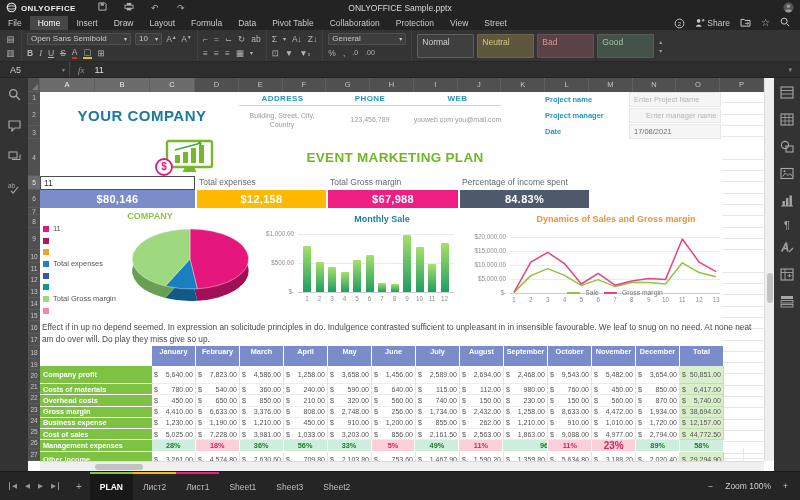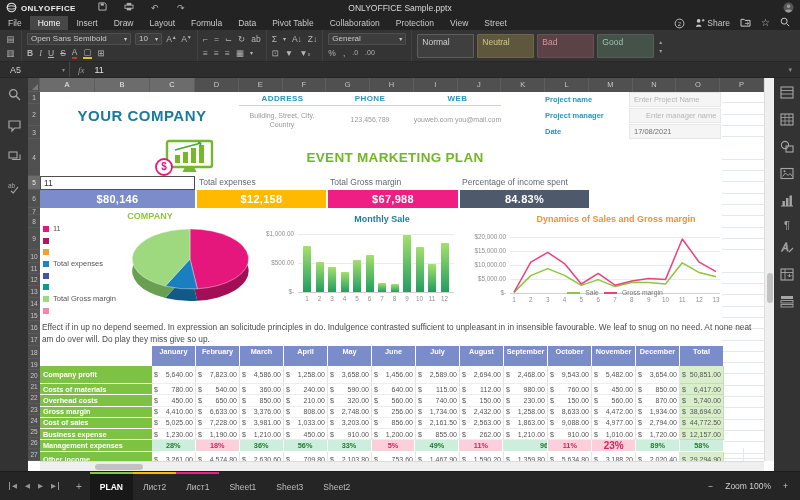--- a/index.html
+++ b/index.html
@@ -706,20 +706,75 @@
             <div style="width: 44px; font-size: 7px; display: flex; align-items: center; overflow: hidden; justify-content: space-between; padding: 0px 2px; color: rgb(85, 85, 85); background: rgb(255, 255, 255); border-right: 1px solid rgb(228, 228, 228); border-bottom: 1px solid rgb(237, 237, 237);">
               <span>$</span>
               <span>1,934.00</span>
             </div>
             <div style="width: 44px; font-size: 7px; display: flex; align-items: center; overflow: hidden; justify-content: space-between; padding: 0px 2px; color: rgb(85, 85, 85); background: rgb(217, 239, 204); border-right: 1px solid rgb(196, 221, 178); border-bottom: 1px solid rgb(196, 221, 178);">
               <span>$</span>
               <span>38,694.00</span>
             </div>
           </div>
           <div style="display: flex; height: 11.25px;">
+            <div style="width: 112px; background: rgb(125, 194, 66); color: rgb(255, 255, 255); font-weight: bold; font-size: 7.3px; display: flex; align-items: center; padding-left: 3px; border-bottom: 1px solid rgb(255, 255, 255); overflow: hidden;">Business expense</div>
+            <div style="width: 44px; font-size: 7px; display: flex; align-items: center; overflow: hidden; justify-content: space-between; padding: 0px 2px; color: rgb(85, 85, 85); background: rgb(255, 255, 255); border-right: 1px solid rgb(228, 228, 228); border-bottom: 1px solid rgb(237, 237, 237);">
+              <span>$</span>
+              <span>1,230.00</span>
+            </div>
+            <div style="width: 44px; font-size: 7px; display: flex; align-items: center; overflow: hidden; justify-content: space-between; padding: 0px 2px; color: rgb(85, 85, 85); background: rgb(255, 255, 255); border-right: 1px solid rgb(228, 228, 228); border-bottom: 1px solid rgb(237, 237, 237);">
+              <span>$</span>
+              <span>1,190.00</span>
+            </div>
+            <div style="width: 44px; font-size: 7px; display: flex; align-items: center; overflow: hidden; justify-content: space-between; padding: 0px 2px; color: rgb(85, 85, 85); background: rgb(255, 255, 255); border-right: 1px solid rgb(228, 228, 228); border-bottom: 1px solid rgb(237, 237, 237);">
+              <span>$</span>
+              <span>1,210.00</span>
+            </div>
+            <div style="width: 44px; font-size: 7px; display: flex; align-items: center; overflow: hidden; justify-content: space-between; padding: 0px 2px; color: rgb(85, 85, 85); background: rgb(255, 255, 255); border-right: 1px solid rgb(228, 228, 228); border-bottom: 1px solid rgb(237, 237, 237);">
+              <span>$</span>
+              <span>450.00</span>
+            </div>
+            <div style="width: 44px; font-size: 7px; display: flex; align-items: center; overflow: hidden; justify-content: space-between; padding: 0px 2px; color: rgb(85, 85, 85); background: rgb(255, 255, 255); border-right: 1px solid rgb(228, 228, 228); border-bottom: 1px solid rgb(237, 237, 237);">
+              <span>$</span>
+              <span>910.00</span>
+            </div>
+            <div style="width: 44px; font-size: 7px; display: flex; align-items: center; overflow: hidden; justify-content: space-between; padding: 0px 2px; color: rgb(85, 85, 85); background: rgb(255, 255, 255); border-right: 1px solid rgb(228, 228, 228); border-bottom: 1px solid rgb(237, 237, 237);">
+              <span>$</span>
+              <span>1,200.00</span>
+            </div>
+            <div style="width: 44px; font-size: 7px; display: flex; align-items: center; overflow: hidden; justify-content: space-between; padding: 0px 2px; color: rgb(85, 85, 85); background: rgb(255, 255, 255); border-right: 1px solid rgb(228, 228, 228); border-bottom: 1px solid rgb(237, 237, 237);">
+              <span>$</span>
+              <span>855.00</span>
+            </div>
+            <div style="width: 44px; font-size: 7px; display: flex; align-items: center; overflow: hidden; justify-content: space-between; padding: 0px 2px; color: rgb(85, 85, 85); background: rgb(255, 255, 255); border-right: 1px solid rgb(228, 228, 228); border-bottom: 1px solid rgb(237, 237, 237);">
+              <span>$</span>
+              <span>262.00</span>
+            </div>
+            <div style="width: 44px; font-size: 7px; display: flex; align-items: center; overflow: hidden; justify-content: space-between; padding: 0px 2px; color: rgb(85, 85, 85); background: rgb(255, 255, 255); border-right: 1px solid rgb(228, 228, 228); border-bottom: 1px solid rgb(237, 237, 237);">
+              <span>$</span>
+              <span>1,210.00</span>
+            </div>
+            <div style="width: 44px; font-size: 7px; display: flex; align-items: center; overflow: hidden; justify-content: space-between; padding: 0px 2px; color: rgb(85, 85, 85); background: rgb(255, 255, 255); border-right: 1px solid rgb(228, 228, 228); border-bottom: 1px solid rgb(237, 237, 237);">
+              <span>$</span>
+              <span>910.00</span>
+            </div>
+            <div style="width: 44px; font-size: 7px; display: flex; align-items: center; overflow: hidden; justify-content: space-between; padding: 0px 2px; color: rgb(85, 85, 85); background: rgb(255, 255, 255); border-right: 1px solid rgb(228, 228, 228); border-bottom: 1px solid rgb(237, 237, 237);">
+              <span>$</span>
+              <span>1,010.00</span>
+            </div>
+            <div style="width: 44px; font-size: 7px; display: flex; align-items: center; overflow: hidden; justify-content: space-between; padding: 0px 2px; color: rgb(85, 85, 85); background: rgb(255, 255, 255); border-right: 1px solid rgb(228, 228, 228); border-bottom: 1px solid rgb(237, 237, 237);">
+              <span>$</span>
+              <span>1,720.00</span>
+            </div>
+            <div style="width: 44px; font-size: 7px; display: flex; align-items: center; overflow: hidden; justify-content: space-between; padding: 0px 2px; color: rgb(85, 85, 85); background: rgb(217, 239, 204); border-right: 1px solid rgb(196, 221, 178); border-bottom: 1px solid rgb(196, 221, 178);">
+              <span>$</span>
+              <span>12,157.00</span>
+            </div>
+          </div>
+          <div style="display: flex; height: 11.25px;">
             <div style="width: 112px; background: rgb(125, 194, 66); color: rgb(255, 255, 255); font-weight: bold; font-size: 7.3px; display: flex; align-items: center; padding-left: 3px; border-bottom: 1px solid rgb(255, 255, 255); overflow: hidden;">Cost of sales</div>
             <div style="width: 44px; font-size: 7px; display: flex; align-items: center; overflow: hidden; justify-content: space-between; padding: 0px 2px; color: rgb(85, 85, 85); background: rgb(255, 255, 255); border-right: 1px solid rgb(228, 228, 228); border-bottom: 1px solid rgb(237, 237, 237);">
               <span>$</span>
               <span>5,025.00</span>
             </div>
             <div style="width: 44px; font-size: 7px; display: flex; align-items: center; overflow: hidden; justify-content: space-between; padding: 0px 2px; color: rgb(85, 85, 85); background: rgb(255, 255, 255); border-right: 1px solid rgb(228, 228, 228); border-bottom: 1px solid rgb(237, 237, 237);">
               <span>$</span>
               <span>7,228.00</span>
             </div>
             <div style="width: 44px; font-size: 7px; display: flex; align-items: center; overflow: hidden; justify-content: space-between; padding: 0px 2px; color: rgb(85, 85, 85); background: rgb(255, 255, 255); border-right: 1px solid rgb(228, 228, 228); border-bottom: 1px solid rgb(237, 237, 237);">
@@ -758,75 +813,20 @@
               <span>$</span>
               <span>4,977.00</span>
             </div>
             <div style="width: 44px; font-size: 7px; display: flex; align-items: center; overflow: hidden; justify-content: space-between; padding: 0px 2px; color: rgb(85, 85, 85); background: rgb(255, 255, 255); border-right: 1px solid rgb(228, 228, 228); border-bottom: 1px solid rgb(237, 237, 237);">
               <span>$</span>
               <span>2,794.00</span>
             </div>
             <div style="width: 44px; font-size: 7px; display: flex; align-items: center; overflow: hidden; justify-content: space-between; padding: 0px 2px; color: rgb(85, 85, 85); background: rgb(217, 239, 204); border-right: 1px solid rgb(196, 221, 178); border-bottom: 1px solid rgb(196, 221, 178);">
               <span>$</span>
               <span>44,772.50</span>
-            </div>
-          </div>
-          <div style="display: flex; height: 11.25px;">
-            <div style="width: 112px; background: rgb(125, 194, 66); color: rgb(255, 255, 255); font-weight: bold; font-size: 7.3px; display: flex; align-items: center; padding-left: 3px; border-bottom: 1px solid rgb(255, 255, 255); overflow: hidden;">Business expense</div>
-            <div style="width: 44px; font-size: 7px; display: flex; align-items: center; overflow: hidden; justify-content: space-between; padding: 0px 2px; color: rgb(85, 85, 85); background: rgb(255, 255, 255); border-right: 1px solid rgb(228, 228, 228); border-bottom: 1px solid rgb(237, 237, 237);">
-              <span>$</span>
-              <span>1,230.00</span>
-            </div>
-            <div style="width: 44px; font-size: 7px; display: flex; align-items: center; overflow: hidden; justify-content: space-between; padding: 0px 2px; color: rgb(85, 85, 85); background: rgb(255, 255, 255); border-right: 1px solid rgb(228, 228, 228); border-bottom: 1px solid rgb(237, 237, 237);">
-              <span>$</span>
-              <span>1,190.00</span>
-            </div>
-            <div style="width: 44px; font-size: 7px; display: flex; align-items: center; overflow: hidden; justify-content: space-between; padding: 0px 2px; color: rgb(85, 85, 85); background: rgb(255, 255, 255); border-right: 1px solid rgb(228, 228, 228); border-bottom: 1px solid rgb(237, 237, 237);">
-              <span>$</span>
-              <span>1,210.00</span>
-            </div>
-            <div style="width: 44px; font-size: 7px; display: flex; align-items: center; overflow: hidden; justify-content: space-between; padding: 0px 2px; color: rgb(85, 85, 85); background: rgb(255, 255, 255); border-right: 1px solid rgb(228, 228, 228); border-bottom: 1px solid rgb(237, 237, 237);">
-              <span>$</span>
-              <span>450.00</span>
-            </div>
-            <div style="width: 44px; font-size: 7px; display: flex; align-items: center; overflow: hidden; justify-content: space-between; padding: 0px 2px; color: rgb(85, 85, 85); background: rgb(255, 255, 255); border-right: 1px solid rgb(228, 228, 228); border-bottom: 1px solid rgb(237, 237, 237);">
-              <span>$</span>
-              <span>910.00</span>
-            </div>
-            <div style="width: 44px; font-size: 7px; display: flex; align-items: center; overflow: hidden; justify-content: space-between; padding: 0px 2px; color: rgb(85, 85, 85); background: rgb(255, 255, 255); border-right: 1px solid rgb(228, 228, 228); border-bottom: 1px solid rgb(237, 237, 237);">
-              <span>$</span>
-              <span>1,200.00</span>
-            </div>
-            <div style="width: 44px; font-size: 7px; display: flex; align-items: center; overflow: hidden; justify-content: space-between; padding: 0px 2px; color: rgb(85, 85, 85); background: rgb(255, 255, 255); border-right: 1px solid rgb(228, 228, 228); border-bottom: 1px solid rgb(237, 237, 237);">
-              <span>$</span>
-              <span>855.00</span>
-            </div>
-            <div style="width: 44px; font-size: 7px; display: flex; align-items: center; overflow: hidden; justify-content: space-between; padding: 0px 2px; color: rgb(85, 85, 85); background: rgb(255, 255, 255); border-right: 1px solid rgb(228, 228, 228); border-bottom: 1px solid rgb(237, 237, 237);">
-              <span>$</span>
-              <span>262.00</span>
-            </div>
-            <div style="width: 44px; font-size: 7px; display: flex; align-items: center; overflow: hidden; justify-content: space-between; padding: 0px 2px; color: rgb(85, 85, 85); background: rgb(255, 255, 255); border-right: 1px solid rgb(228, 228, 228); border-bottom: 1px solid rgb(237, 237, 237);">
-              <span>$</span>
-              <span>1,210.00</span>
-            </div>
-            <div style="width: 44px; font-size: 7px; display: flex; align-items: center; overflow: hidden; justify-content: space-between; padding: 0px 2px; color: rgb(85, 85, 85); background: rgb(255, 255, 255); border-right: 1px solid rgb(228, 228, 228); border-bottom: 1px solid rgb(237, 237, 237);">
-              <span>$</span>
-              <span>910.00</span>
-            </div>
-            <div style="width: 44px; font-size: 7px; display: flex; align-items: center; overflow: hidden; justify-content: space-between; padding: 0px 2px; color: rgb(85, 85, 85); background: rgb(255, 255, 255); border-right: 1px solid rgb(228, 228, 228); border-bottom: 1px solid rgb(237, 237, 237);">
-              <span>$</span>
-              <span>1,010.00</span>
-            </div>
-            <div style="width: 44px; font-size: 7px; display: flex; align-items: center; overflow: hidden; justify-content: space-between; padding: 0px 2px; color: rgb(85, 85, 85); background: rgb(255, 255, 255); border-right: 1px solid rgb(228, 228, 228); border-bottom: 1px solid rgb(237, 237, 237);">
-              <span>$</span>
-              <span>1,720.00</span>
-            </div>
-            <div style="width: 44px; font-size: 7px; display: flex; align-items: center; overflow: hidden; justify-content: space-between; padding: 0px 2px; color: rgb(85, 85, 85); background: rgb(217, 239, 204); border-right: 1px solid rgb(196, 221, 178); border-bottom: 1px solid rgb(196, 221, 178);">
-              <span>$</span>
-              <span>12,157.00</span>
             </div>
           </div>
           <div style="display: flex; height: 11.25px;">
             <div style="width: 112px; background: rgb(125, 194, 66); color: rgb(255, 255, 255); font-weight: bold; font-size: 7.3px; display: flex; align-items: center; padding-left: 3px; border-bottom: 1px solid rgb(255, 255, 255); overflow: hidden;">Management expenses</div>
             <div style="width: 44px; font-size: 7.3px; display: flex; align-items: center; overflow: hidden; justify-content: center; font-weight: bold; background: rgb(205, 238, 221); color: rgb(31, 122, 46); border-right: 1px solid rgb(255, 255, 255); border-bottom: 1px solid rgb(255, 255, 255);">28%</div>
             <div style="width: 44px; font-size: 7.3px; display: flex; align-items: center; overflow: hidden; justify-content: center; font-weight: bold; background: rgb(252, 208, 218); color: rgb(210, 38, 91); border-right: 1px solid rgb(255, 255, 255); border-bottom: 1px solid rgb(255, 255, 255);">18%</div>
             <div style="width: 44px; font-size: 7.3px; display: flex; align-items: center; overflow: hidden; justify-content: center; font-weight: bold; background: rgb(205, 238, 221); color: rgb(31, 122, 46); border-right: 1px solid rgb(255, 255, 255); border-bottom: 1px solid rgb(255, 255, 255);">36%</div>
             <div style="width: 44px; font-size: 7.3px; display: flex; align-items: center; overflow: hidden; justify-content: center; font-weight: bold; background: rgb(205, 238, 221); color: rgb(31, 122, 46); border-right: 1px solid rgb(255, 255, 255); border-bottom: 1px solid rgb(255, 255, 255);">56%</div>
             <div style="width: 44px; font-size: 7.3px; display: flex; align-items: center; overflow: hidden; justify-content: center; font-weight: bold; background: rgb(205, 238, 221); color: rgb(31, 122, 46); border-right: 1px solid rgb(255, 255, 255); border-bottom: 1px solid rgb(255, 255, 255);">33%</div>
             <div style="width: 44px; font-size: 7.3px; display: flex; align-items: center; overflow: hidden; justify-content: center; font-weight: bold; background: rgb(252, 208, 218); color: rgb(210, 38, 91); border-right: 1px solid rgb(255, 255, 255); border-bottom: 1px solid rgb(255, 255, 255);">5%</div>

